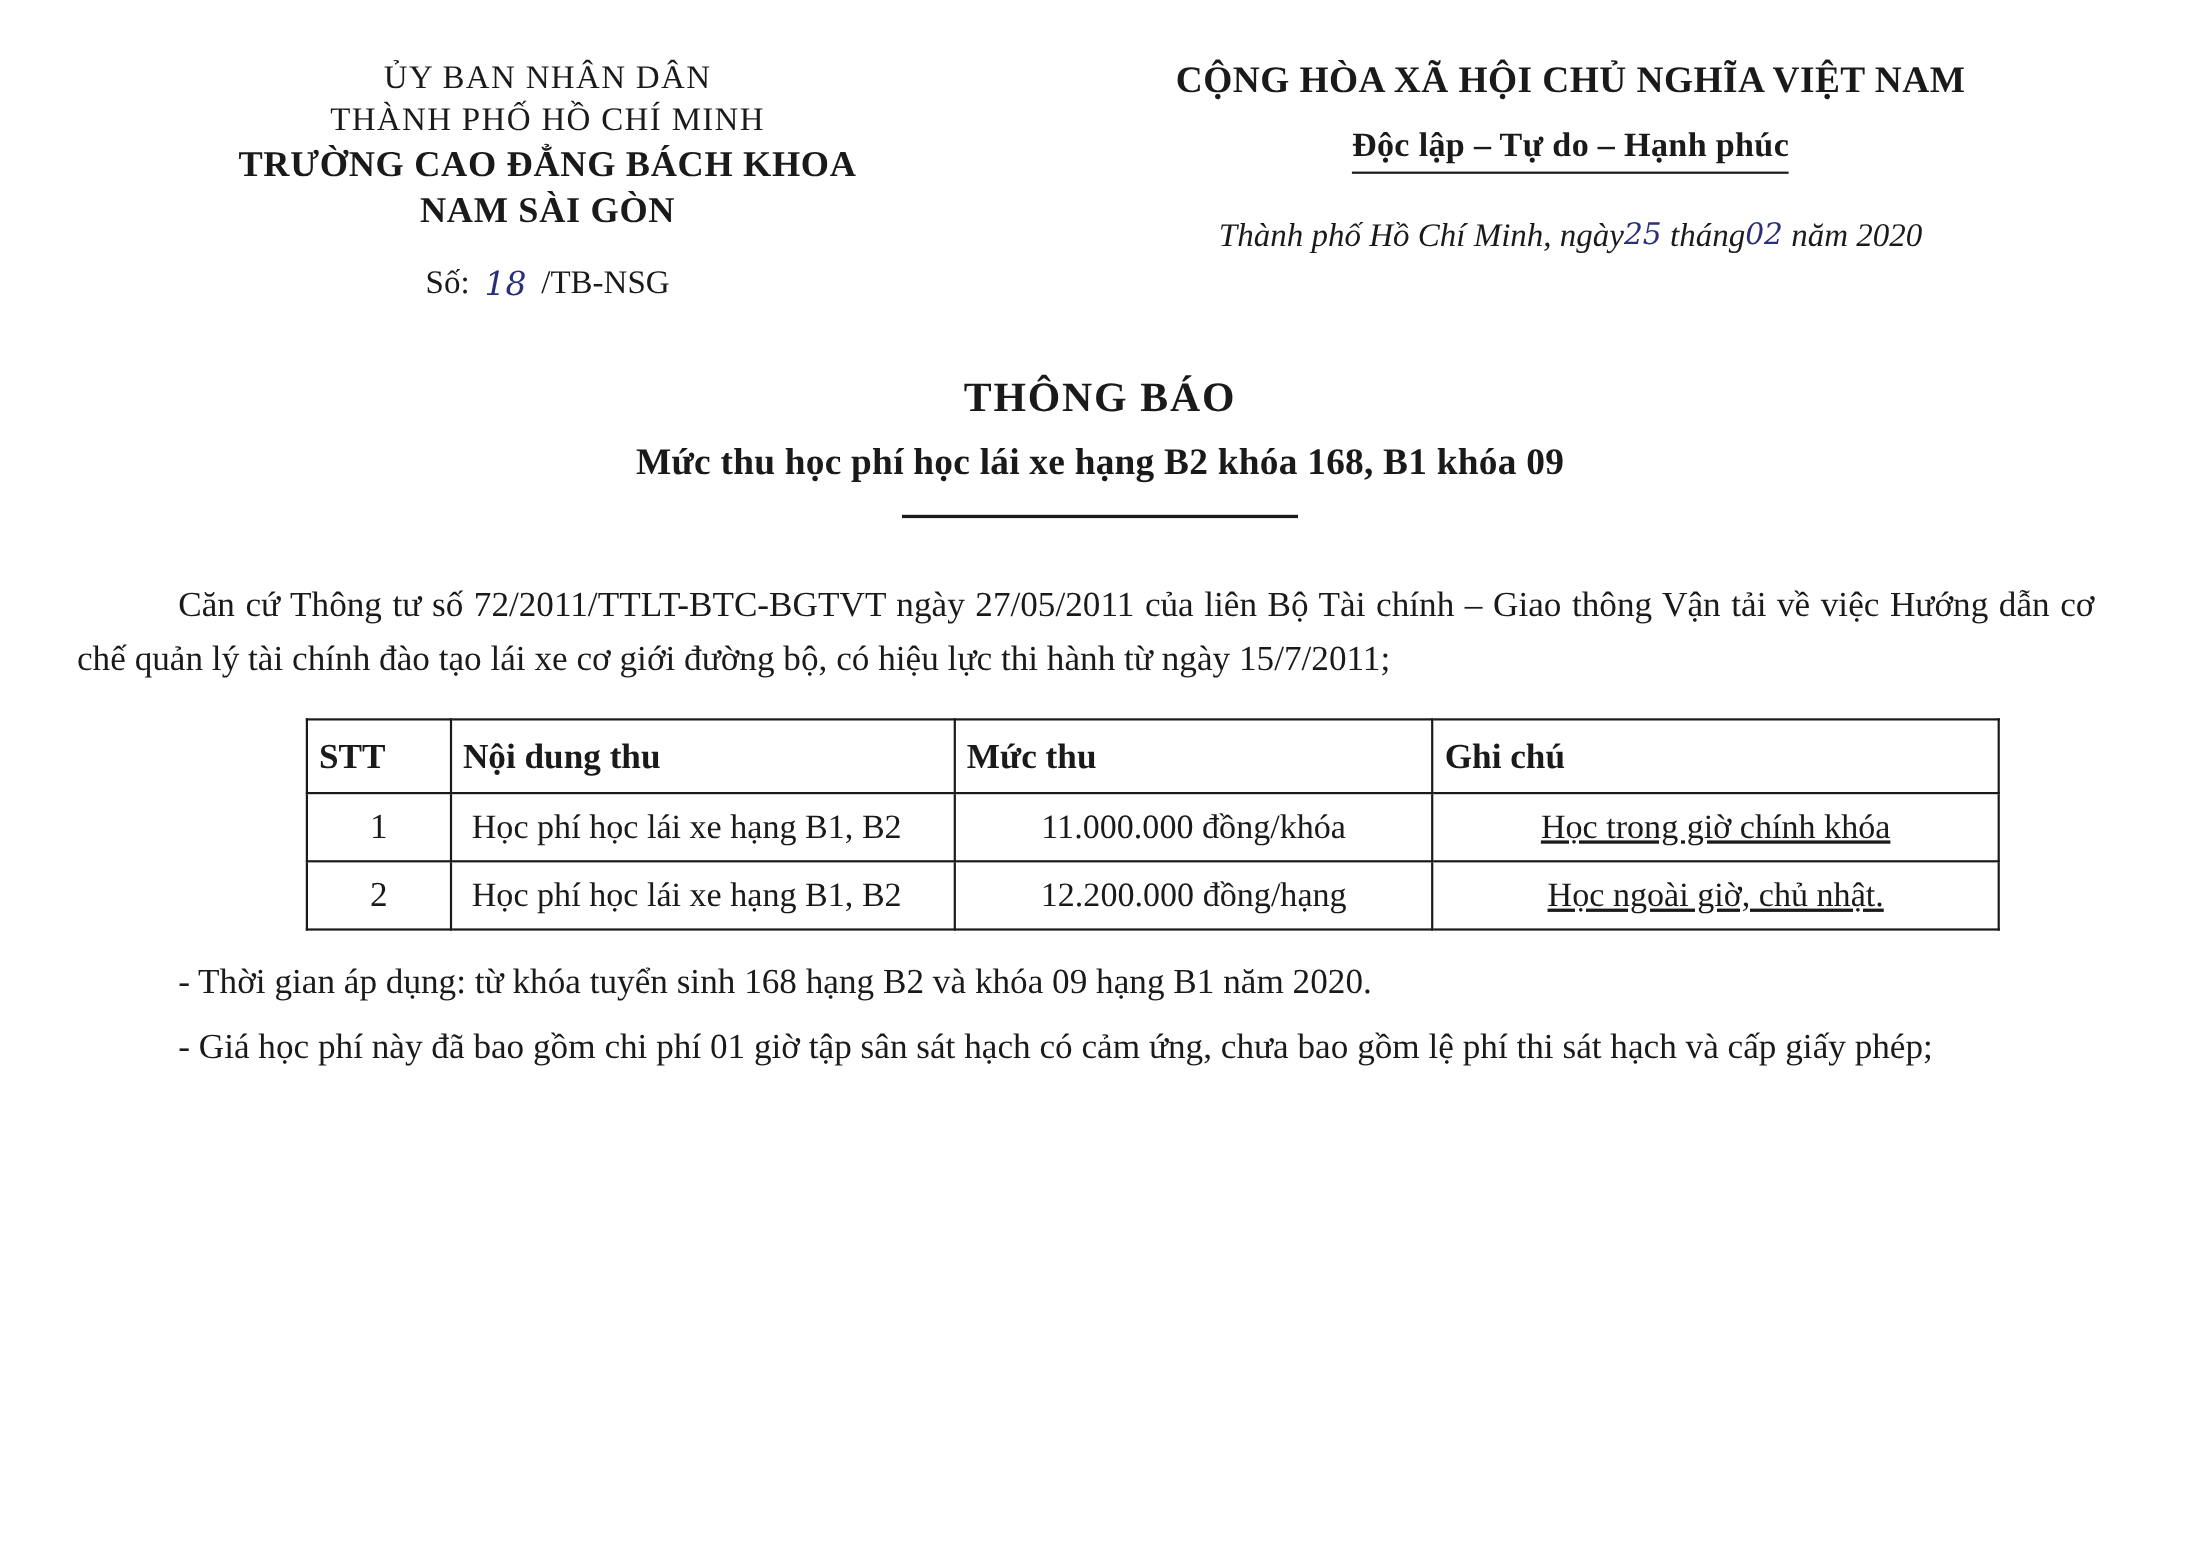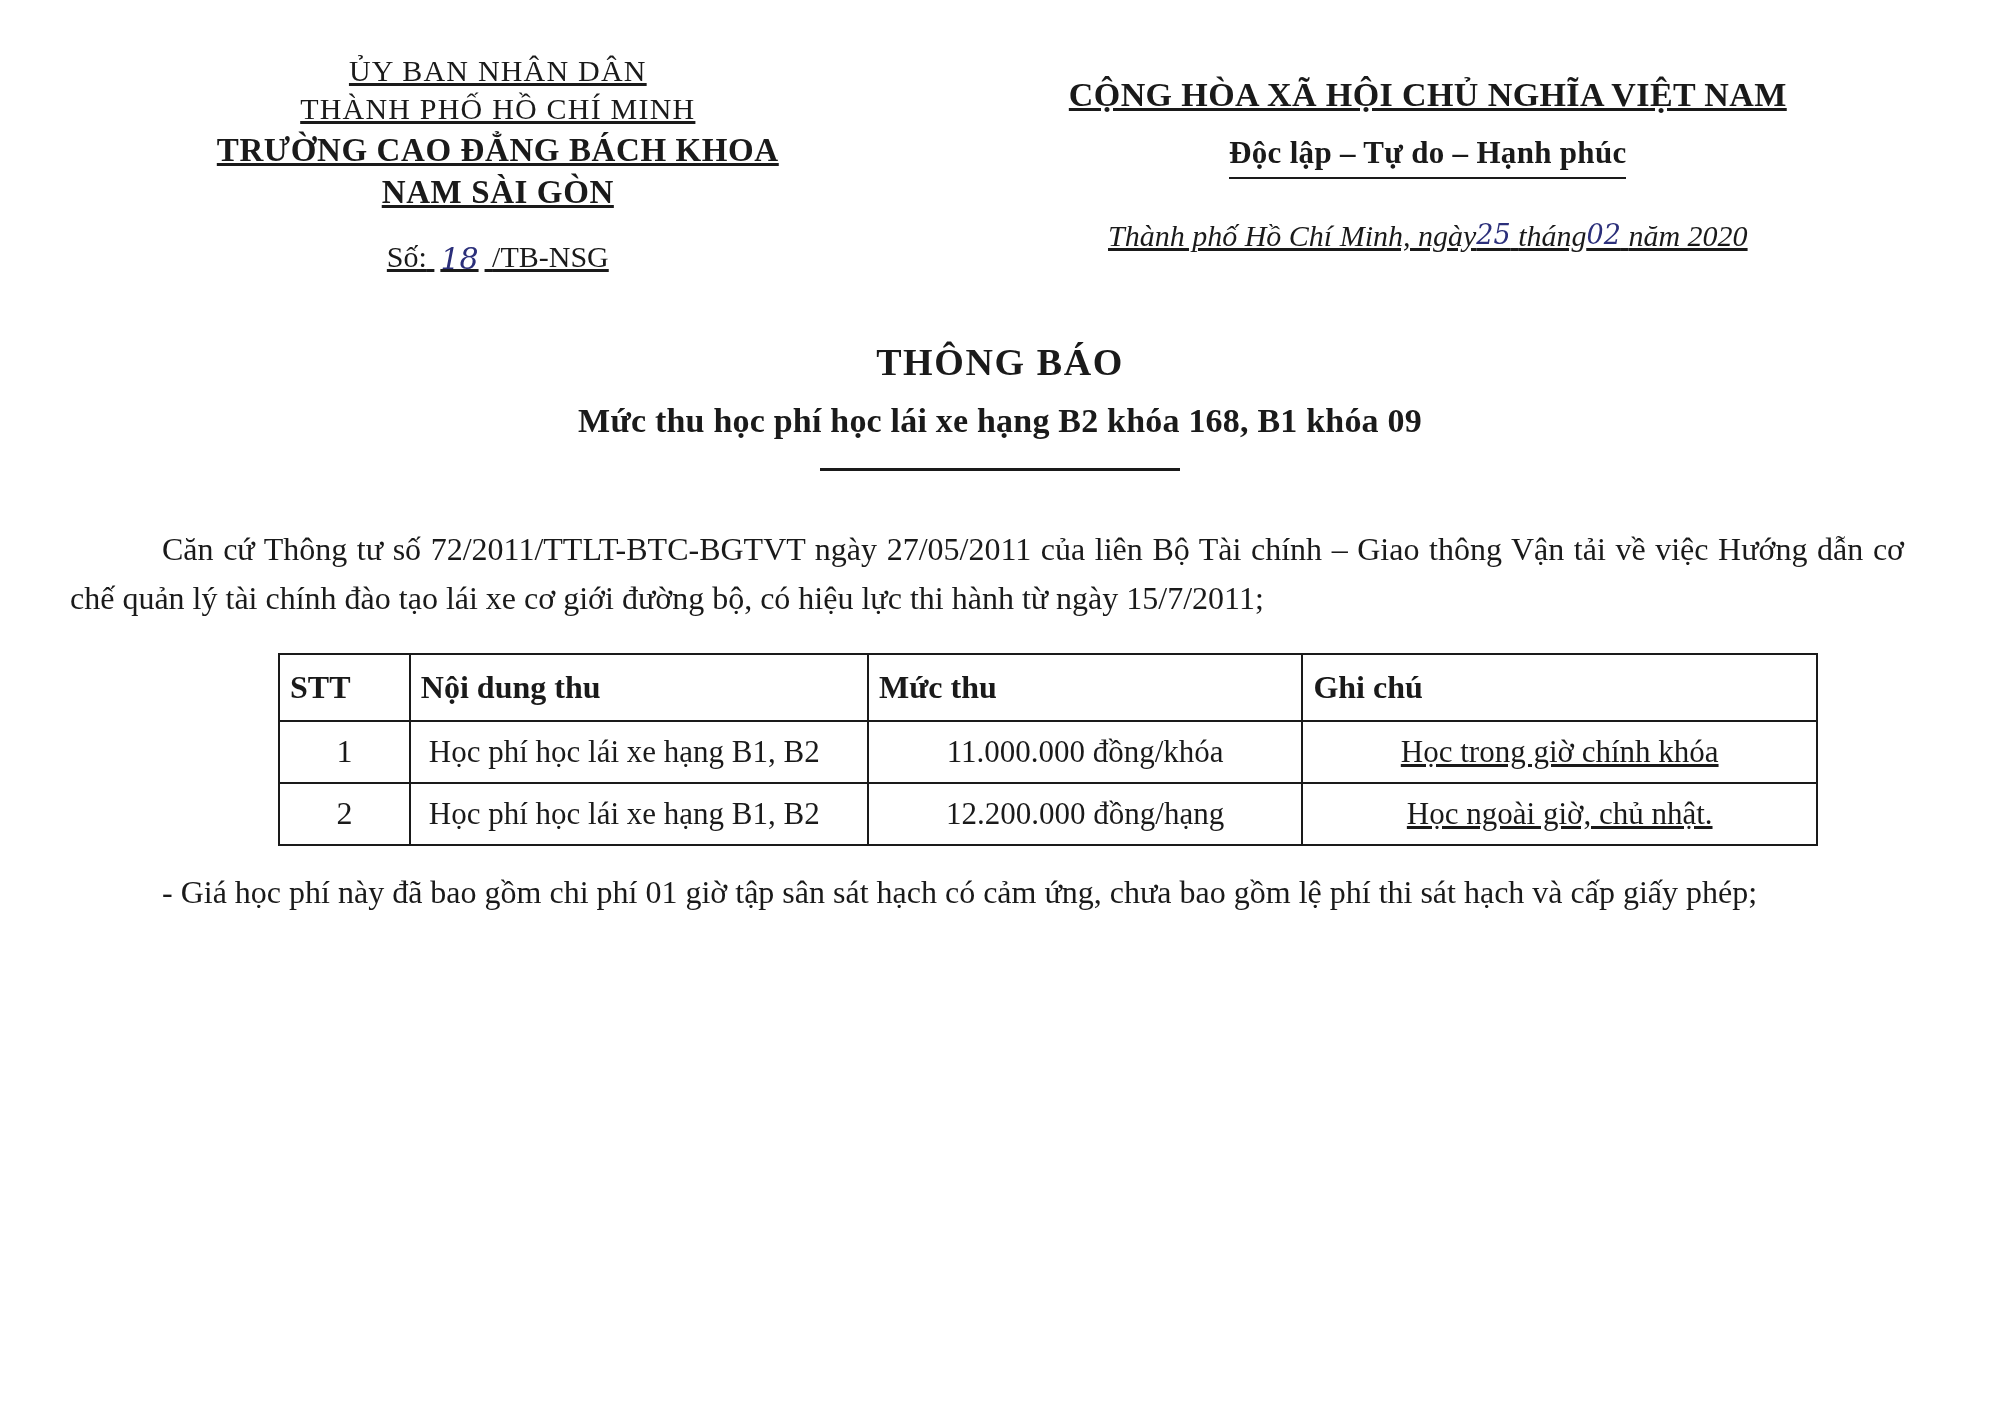--- a/index.html
+++ b/index.html
@@ -20,24 +20,23 @@
     width: 2000px;
     height: 1417px;
     padding: 0;
     box-sizing: border-box;
   }
 
   
   .header {
     display: flex;
     flex-direction: row;
-    align-items: center;
+    align-items: flex-start;
     padding: 40px 70px 0 70px;
     box-sizing: border-box;
-    text-decoration: underline;
   }
   .header-left {
     width: 46%;
     text-align: center;
     padding-top: 12px;
   }
   .header-right {
     width: 54%;
     text-align: center;
     padding-top: 12px;
@@ -242,16 +241,17 @@
       <tr>
         <td class="cell-stt">2</td>
         <td class="cell-noidung">Học phí học lái xe hạng B1, B2</td>
         <td class="cell-mucthu">12.200.000 đồng/hạng</td>
         <td class="cell-ghichu">Học ngoài giờ, chủ nhật.</td>
       </tr>
     </tbody>
   </table>
 
   <div class="notes">
+    <p class="note">- Thời gian áp dụng: từ khóa tuyển sinh 168 hạng B2 và khóa 09 hạng B1 năm 2020.</p>
     <p class="note">- Giá học phí này đã bao gồm chi phí 01 giờ tập sân sát hạch có cảm ứng, chưa bao gồm lệ phí thi sát hạch và cấp giấy phép;</p>
   </div>
 
 </div>
 
 </body></html>

